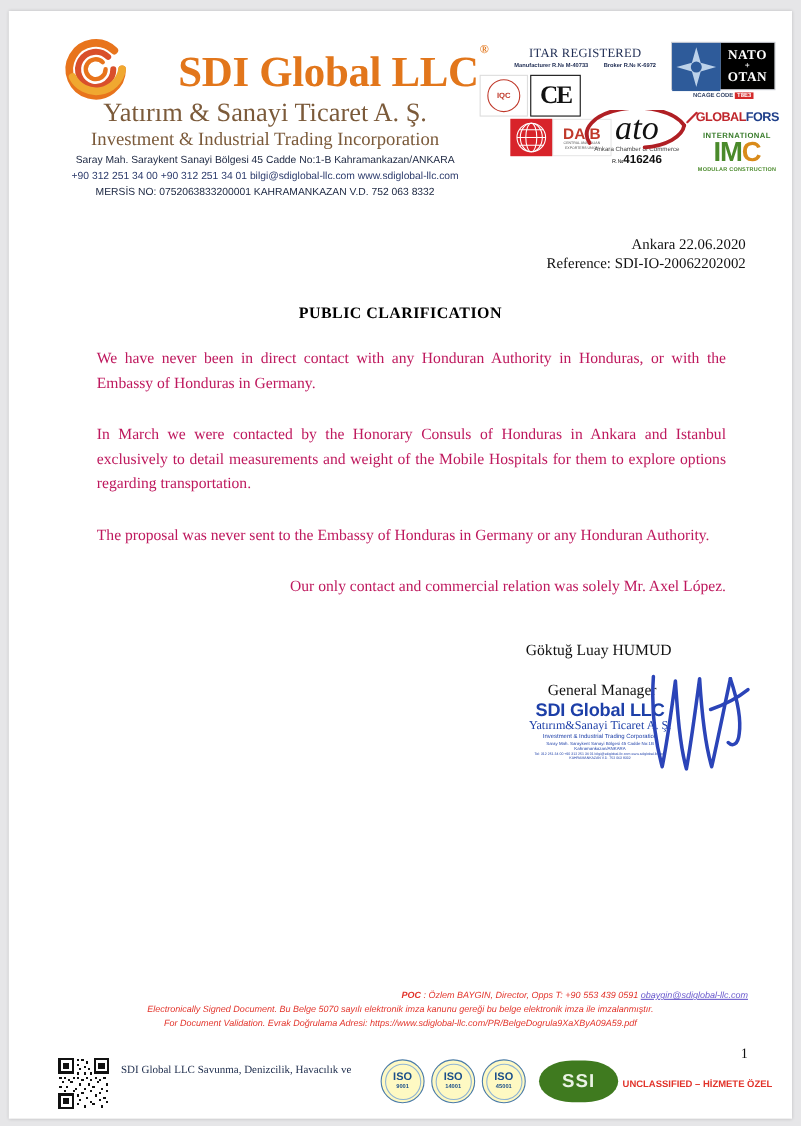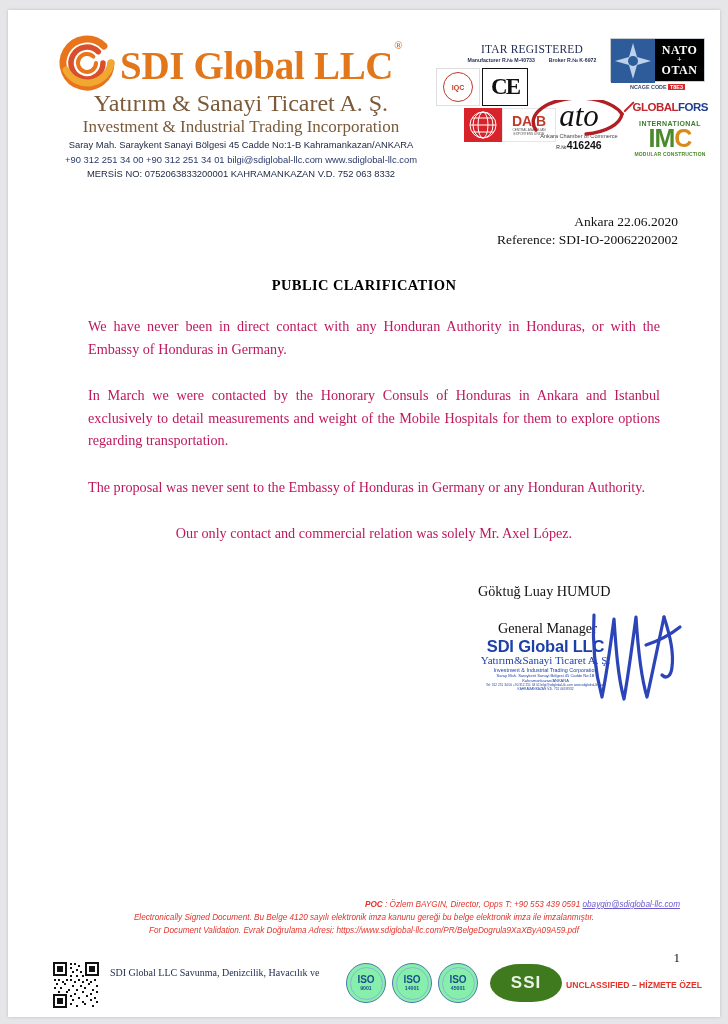--- a/index.html
+++ b/index.html
@@ -16,21 +16,21 @@
     width: 712px; height: 1007px;
     background: #ffffff;
     box-shadow: 0 0 3px rgba(0,0,0,0.18);
     overflow: hidden;
   }
 
   
   .header { position: relative; height: 150px; }
 
   .logo-block { position: absolute; left: 48px; top: 22px; width: 370px; text-align: center; }
-  .logo-row { display: flex; align-items: center; justify-content: flex-start; }
+  .logo-row { display: flex; align-items: center; justify-content: flex-start; gap: 42px; }
   .swirl { width: 62px; height: 62px; flex: 0 0 62px; position: relative; margin-right: 2px; }
   .swirl svg { display:block; }
   .brand-main {
     font-family: "Liberation Serif", serif;
     font-weight: bold;
     font-size: 39px;
     line-height: 44px;
     color: #E2761B;
     letter-spacing: -0.3px;
     position: relative;
@@ -119,21 +119,21 @@
   .dateref { position:absolute; right:42px; top:183px; text-align:right;
              font-family:"Liberation Serif",serif; font-size:13.5px; color:#111; line-height:18px;margin-top:20px;}
 
   
   .doc-title { position:absolute; left:0; right:0; top:267px; text-align:center;
                font-family:"Liberation Serif",serif; font-size:14.5px; font-weight:bold;
                letter-spacing:.4px; color:#000; }
   .body { position:absolute; left:80px; top:305px; width:572px; }
   .body p { margin:0 0 24px 0; font-family:"Liberation Serif",serif; font-size:14.2px;
             line-height:22.5px; color:#be185d; text-align:justify; }
-  .body p:last-child { text-align:center; }
+  .body p:last-child { text-align:right; }
 
   
   .sig { position:absolute; left:430px; top:565px; width:250px; height:135px; }
   .sig-name { position:absolute; left:40px; top:8px; font-family:"Liberation Serif",serif;
               font-size:14.2px; color:#111; white-space:nowrap;}
   .sig-role { position:absolute; left:60px; top:45px; font-family:"Liberation Serif",serif;
               font-size:14.2px; color:#111; white-space:nowrap;}
   .stamp { position:absolute; left:20px; top:63px; width:175px; text-align:center; color:#1d3fa8; }
   .stamp-1 { font-family:"Liberation Sans",sans-serif; font-size:16.5px; font-weight:bold;
              line-height:16px; letter-spacing:-0.2px;}
@@ -154,21 +154,21 @@
   .lnk { color:#6a5acd; text-decoration:underline; }
 
   
   .foot-bot { position:absolute; left:0; right:0; top:944px; height:58px; }
   .qr { position:absolute; left:44px; top:7px; width:48px; height:48px; }
   .foot-co { position:absolute; left:102px; top:12px;
              font-family:"Liberation Serif",serif; font-size:10px; line-height:14.5px; color:#1b2a4a;}
   .isos { position:absolute; left:338px; top:9px; display:flex; gap:6px; }
   .iso-b { width:40px; height:40px; border-radius:50%; border:1.3px solid #4a7ba8;
            display:flex; flex-direction:column; align-items:center; justify-content:center;
-           background:#86efac; }
+           background:#fef9c3; }
   .iso-b .ring { width:33px;height:33px;border-radius:50%;border:1px solid #8fb4d4;
                  display:flex;flex-direction:column;align-items:center;justify-content:center;}
   .iso-t { font-family:"Liberation Sans",sans-serif; font-size:10px; font-weight:bold; color:#1b4f8a; line-height:10px;}
   .iso-n { font-family:"Liberation Sans",sans-serif; font-size:5.2px; font-weight:bold; color:#1b4f8a; line-height:6px;}
   .ssi { position:absolute; left:482px; top:10px; width:72px; height:38px;
          background:#3f7a1f; border-radius:50% / 60%;
          display:flex; align-items:center; justify-content:center;}
   .ssi-t { font-family:"Liberation Sans",sans-serif; font-size:17px; font-weight:bold;
            color:#eaf3e4; letter-spacing:1px; }
   .uncl { position:absolute; left:558px; top:26px;
@@ -316,21 +316,21 @@
           <path d="M8 10 C 6 40, 10 70, 16 92 C 20 72, 24 44, 28 14 C 30 44, 32 72, 38 94 C 42 72, 46 42, 50 12 C 52 44, 55 72, 61 92 C 66 70, 72 40, 78 12"></path>
           <path d="M78 12 C 84 30, 88 48, 86 62 C 85 72, 80 74, 76 70"></path>
           <path d="M60 40 C 72 36, 84 30, 94 22"></path>
         </g>
       </svg>
     </div>
   </div>
 
   <div class="foot-red">
     <div class="foot-poc"><b>POC</b><span> : Özlem BAYGIN, Director, Opps  T: +90 553 439 0591 </span><span class="lnk">obaygin@sdiglobal-llc.com</span></div>
-    <div class="foot-line2">Electronically Signed Document. Bu Belge 4120 sayılı elektronik imza kanunu gereği bu belge elektronik imza ile imzalanmıştır.</div>
+    <div class="foot-line2">Electronically Signed Document. Bu Belge 5070 sayılı elektronik imza kanunu gereği bu belge elektronik imza ile imzalanmıştır.</div>
     <div class="foot-line3">For Document Validation. Evrak Doğrulama Adresi: https://www.sdiglobal-llc.com/PR/BelgeDogrula9XaXByA09A59.pdf</div>
   </div>
 
   <div class="foot-bot">
 
     <div class="qr">
       <svg width="48" height="48" viewBox="0 0 48 48" shape-rendering="crispEdges">
         <rect width="48" height="48" fill="#fff"></rect>
         <g fill="#111">
           <rect x="1" y="1" width="14" height="14"></rect>

